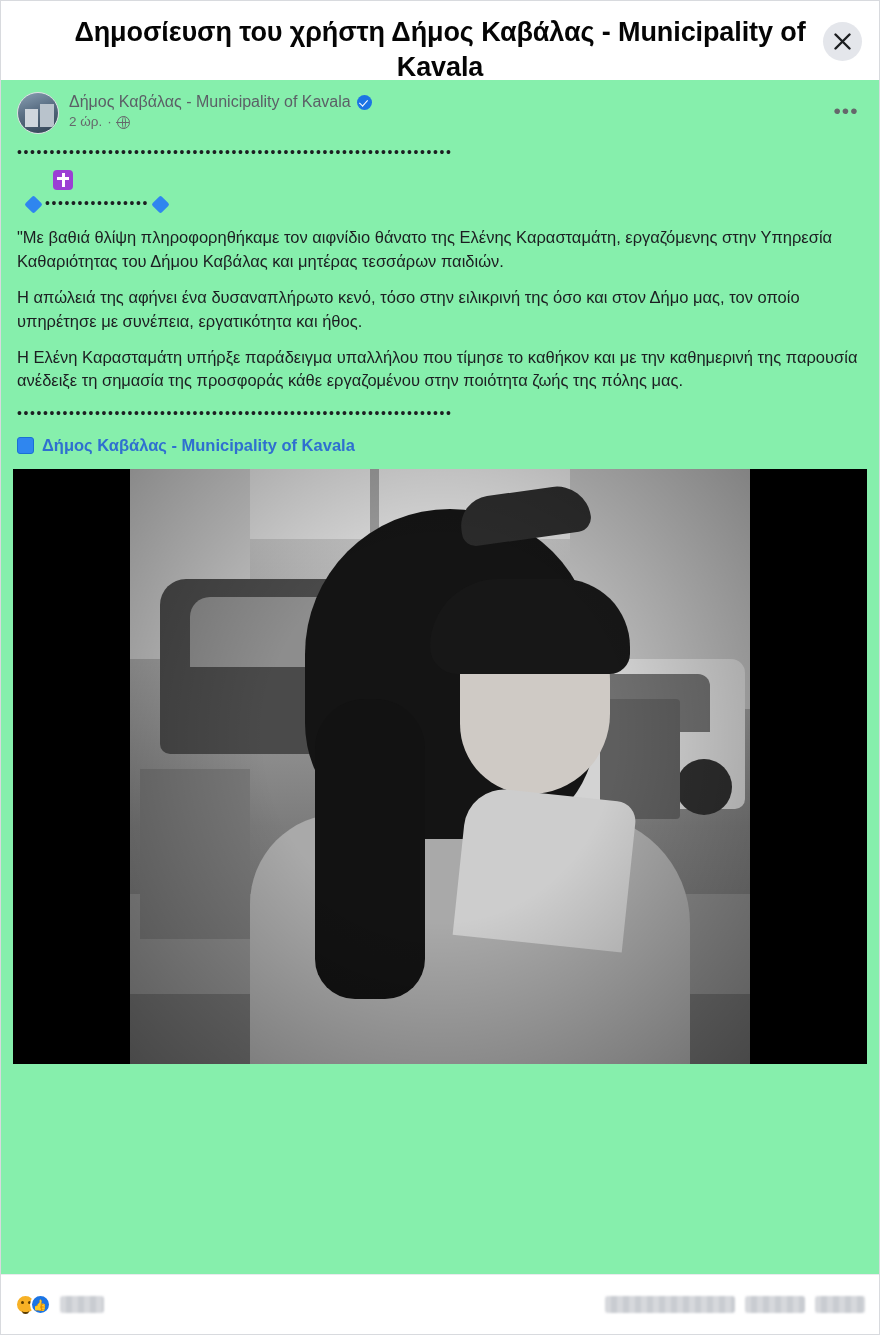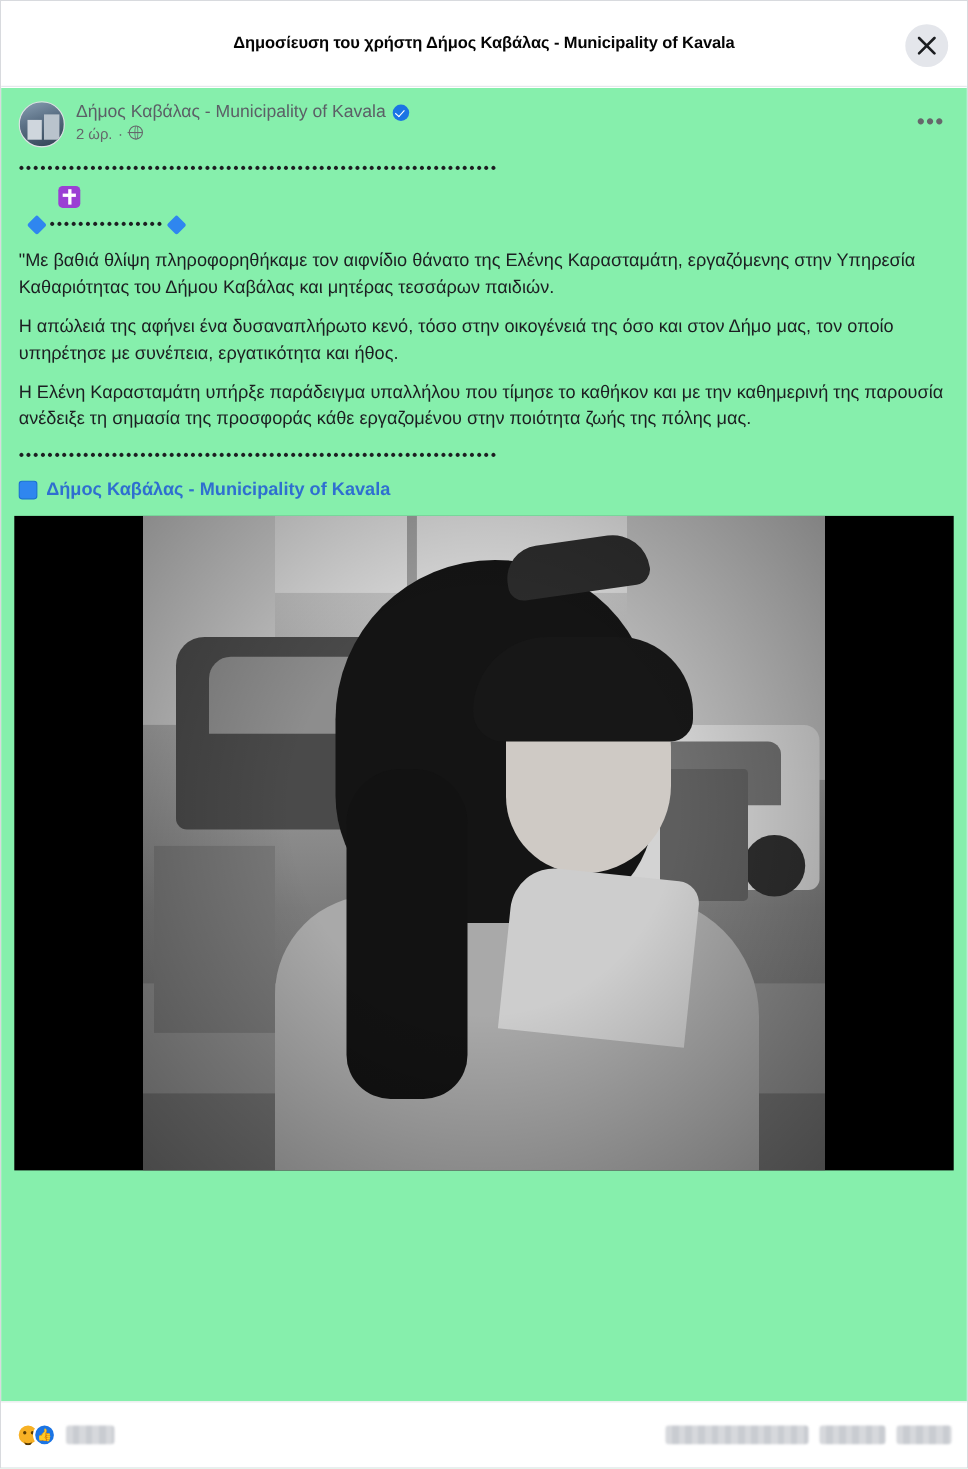--- a/index.html
+++ b/index.html
@@ -22,21 +22,21 @@
     position: relative;
     padding: 14px 70px 14px 70px;
     border-bottom: 1px solid #e4e6eb;
     background: #ffffff;
     min-height: 78px;
     display: flex;
     align-items: center;
     justify-content: center;
   }
   .dialog-title {
-    font-size: 15px;
+    font-size: 27px;
     font-weight: bold;
     color: #050505;
     text-align: center;
     line-height: 1.3;
     letter-spacing: -0.1px;
   }
   .close-btn {
     position: absolute;
     top: 21px;
     right: 17px;
@@ -109,21 +109,21 @@
     content: "";
     position: absolute;
     left: 4px; top: 3.5px;
     width: 4px; height: 7px;
     border: solid #fff;
     border-width: 0 1.8px 1.8px 0;
     transform: rotate(42deg);
   }
   .meta-row {
     display: flex;
-    align-items: flex-start;
+    align-items: flex-end;
     gap: 5px;
     margin-top: 3px;
     font-size: 13.5px;
     color: #65676b;
   }
   .globe-icon {
     width: 13px; height: 13px;
     border-radius: 50%;
     border: 1.3px solid #65676b;
     position: relative;
@@ -397,21 +397,21 @@
       <div class="dotline">•••••••••••••••••••••••••••••••••••••••••••••••••••••••••••••••••••</div>
       <div class="cross-row">
         <span class="cross-icon"></span>
       </div>
       <div class="diamond-row">
         <span class="diamond"></span>
         <span class="diamond-dots">••••••••••••••••</span>
         <span class="diamond"></span>
       </div>
       <p>"Με βαθιά θλίψη πληροφορηθήκαμε τον αιφνίδιο θάνατο της Ελένης Καρασταμάτη, εργαζόμενης στην Υπηρεσία Καθαριότητας του Δήμου Καβάλας και μητέρας τεσσάρων παιδιών.</p>
-      <p>Η απώλειά της αφήνει ένα δυσαναπλήρωτο κενό, τόσο στην οικογένειά της όσο και στον Δήμο μας, τον οποίο υπηρέτησε με συνέπεια, εργατικότητα και ήθος.</p>
+      <p>Η απώλειά της αφήνει ένα δυσαναπλήρωτο κενό, τόσο στην ειλικρινή της όσο και στον Δήμο μας, τον οποίο υπηρέτησε με συνέπεια, εργατικότητα και ήθος.</p>
       <p>Η Ελένη Καρασταμάτη υπήρξε παράδειγμα υπαλλήλου που τίμησε το καθήκον και με την καθημερινή της παρουσία ανέδειξε τη σημασία της προσφοράς κάθε εργαζομένου στην ποιότητα ζωής της πόλης μας.</p>
       <div class="dotline" style="margin-top:10px;">•••••••••••••••••••••••••••••••••••••••••••••••••••••••••••••••••••</div>
     </div>
 
     <div class="page-link-row">
       <span class="blue-square"></span>
       <span class="page-link">Δήμος Καβάλας - Municipality of Kavala</span>
     </div>
 
     <div class="photo-wrap">

